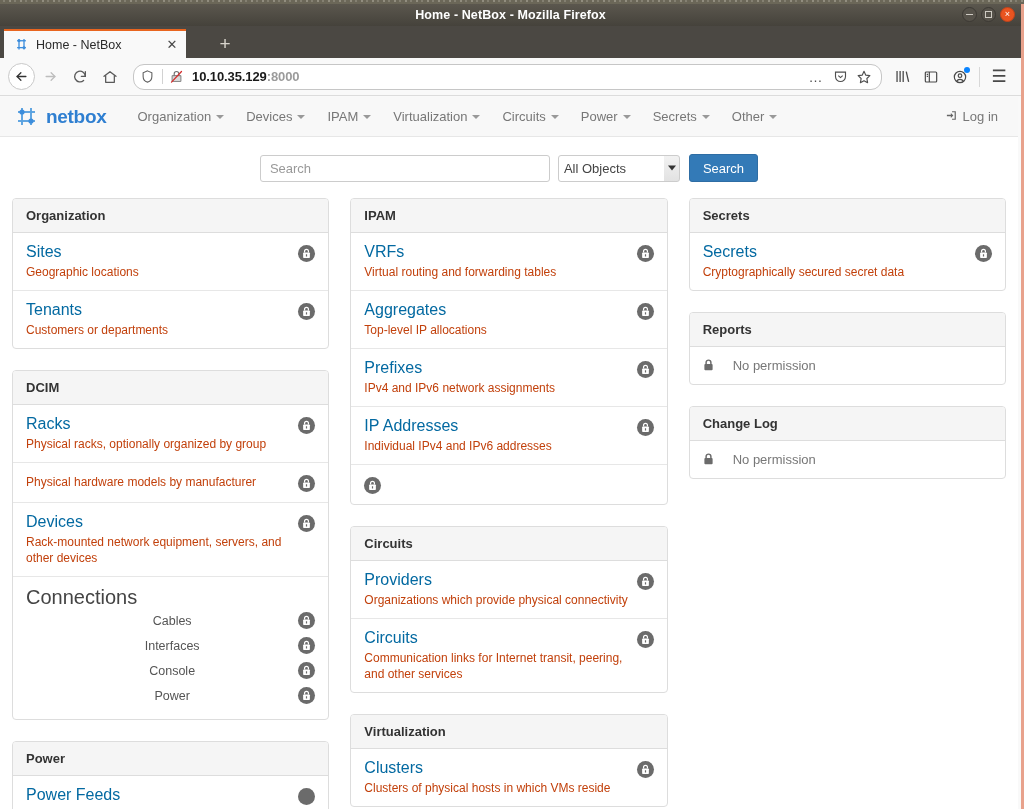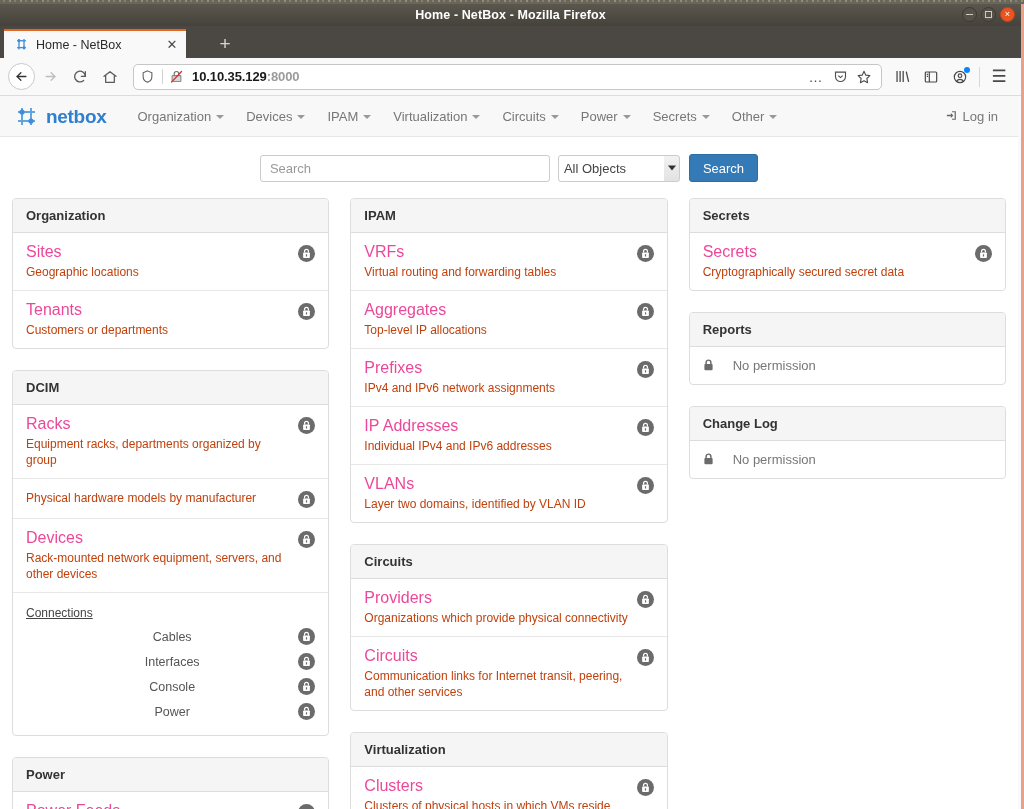--- a/index.html
+++ b/index.html
@@ -87,21 +87,21 @@
     width: 30px; height: 30px; display: flex; align-items: center;
     justify-content: center; color: #5a5a5a; flex: 0 0 auto;
   }
   .navbtn.back {
     border: 1px solid #c9c9c9; border-radius: 50%; width: 27px; height: 27px;
     color: #333; background: #fff;
   }
   .navbtn.fwd { color: #bdbdbd; }
   .urlbar {
     flex: 1; height: 26px; background: #fff; border: 1px solid #c6c6c6;
-    border-radius: 5px; margin: 0 6px 0 8px; display: flex; align-items: center;
+    border-radius: 11px; margin: 0 6px 0 8px; display: flex; align-items: center;
     padding: 0 6px;
   }
   .shield-ico { width: 16px; height: 16px; flex:0 0 16px; }
   .url-sep { width: 1px; height: 15px; background: #d2d2d2; margin: 0 6px; }
   .lock-broken { width: 16px; height: 16px; flex:0 0 16px; }
   .url-text {
     flex: 1; font-size: 13px; color: #1a1a1a; font-weight: bold;
     padding-left: 7px; letter-spacing: -.1px;
   }
   .url-text .port { color: #9b9b9b; font-weight: bold; }
@@ -198,35 +198,35 @@
     padding: 9px 13px; font-size: 13px; font-weight: bold; color: #333;
   }
   .panel-body { }
   .row {
     border-bottom: 1px solid #e7e7e7; padding: 9px 13px 10px;
     display: flex; align-items: flex-start;
   }
   .row:last-child { border-bottom: none; }
   .row-text { flex: 1; min-width: 0; padding-right: 8px; }
   .row-title {
-    font-size: 16px; color: #ec4899; line-height: 20px; font-weight: normal;
+    font-size: 16px; color: #0369a1; line-height: 20px; font-weight: normal;
   }
   .row-desc {
     font-size: 12px; color: #c2410c; line-height: 16px; margin-top: 2px;
   }
   .lock-circle {
     width: 17px; height: 17px; border-radius: 50%; background: #6b6b6b;
     flex: 0 0 17px; display: flex; align-items: center; justify-content: center;
     margin-top: 3px;
   }
   .lock-circle svg { display: block; }
 
   
   .row.group { display: block; padding-bottom: 11px; }
-  .group-title { font-size: 12px; color: #444; line-height: 22px; text-decoration: underline; }
+  .group-title { font-size: 20px; color: #444; line-height: 22px; }
   .sub-row {
     display: flex; align-items: center; padding: 4px 0 4px 20px;
   }
   .sub-label { flex: 1; font-size: 12.5px; color: #555; text-align: center; }
 
   .noperm {
     padding: 11px 13px; font-size: 13px; color: #777;
     display: flex; align-items: center; gap: 19px;
   }
   .lock-sm { width: 11px; height: 13px; flex: 0 0 11px; }
@@ -470,21 +470,21 @@
             </div>
           </div>
         </div>
 
         <div class="panel">
           <div class="panel-head">DCIM</div>
           <div class="panel-body">
             <div class="row">
               <div class="row-text">
                 <div class="row-title">Racks</div>
-                <div class="row-desc">Equipment racks, departments organized by group</div>
+                <div class="row-desc">Physical racks, optionally organized by group</div>
               </div>
               <span class="lock-circle">
                   <svg width="9" height="11" viewBox="0 0 12 14">
                     <rect x="1.5" y="5.8" width="9" height="7.2" rx="1" fill="#fff"></rect>
                     <path d="M3.4 5.8V4.2a2.6 2.6 0 0 1 5.2 0v1.6" fill="none" stroke="#fff" stroke-width="1.6"></path>
                     <rect x="5.2" y="8" width="1.6" height="3" fill="#6b6b6b"></rect>
                   </svg>
                 </span>
             </div>
             <div class="row">
@@ -624,24 +624,20 @@
               </div>
               <span class="lock-circle">
                   <svg width="9" height="11" viewBox="0 0 12 14">
                     <rect x="1.5" y="5.8" width="9" height="7.2" rx="1" fill="#fff"></rect>
                     <path d="M3.4 5.8V4.2a2.6 2.6 0 0 1 5.2 0v1.6" fill="none" stroke="#fff" stroke-width="1.6"></path>
                     <rect x="5.2" y="8" width="1.6" height="3" fill="#6b6b6b"></rect>
                   </svg>
                 </span>
             </div>
             <div class="row">
-              <div class="row-text">
-                <div class="row-title">VLANs</div>
-                <div class="row-desc">Layer two domains, identified by VLAN ID</div>
-              </div>
               <span class="lock-circle">
                   <svg width="9" height="11" viewBox="0 0 12 14">
                     <rect x="1.5" y="5.8" width="9" height="7.2" rx="1" fill="#fff"></rect>
                     <path d="M3.4 5.8V4.2a2.6 2.6 0 0 1 5.2 0v1.6" fill="none" stroke="#fff" stroke-width="1.6"></path>
                     <rect x="5.2" y="8" width="1.6" height="3" fill="#6b6b6b"></rect>
                   </svg>
                 </span>
             </div>
           </div>
         </div>

